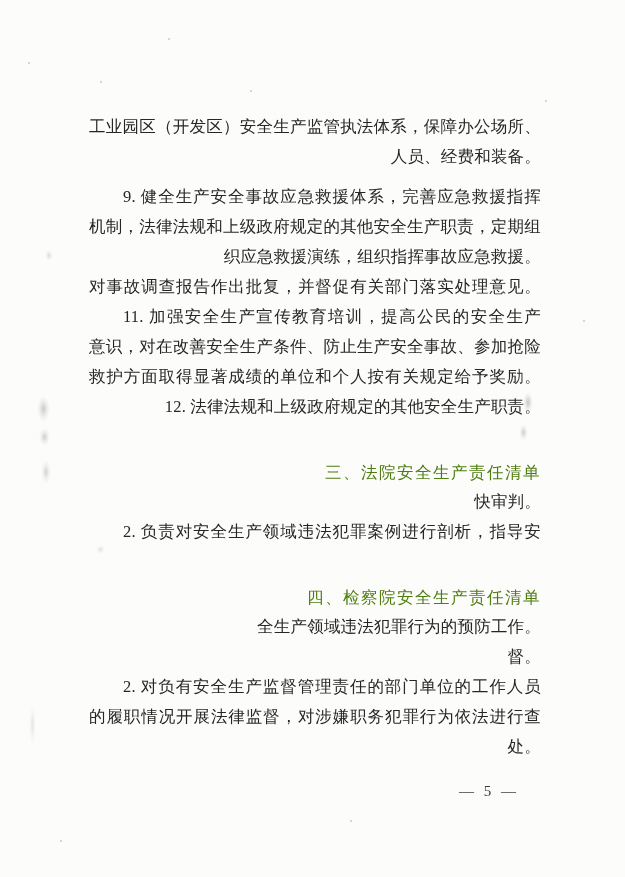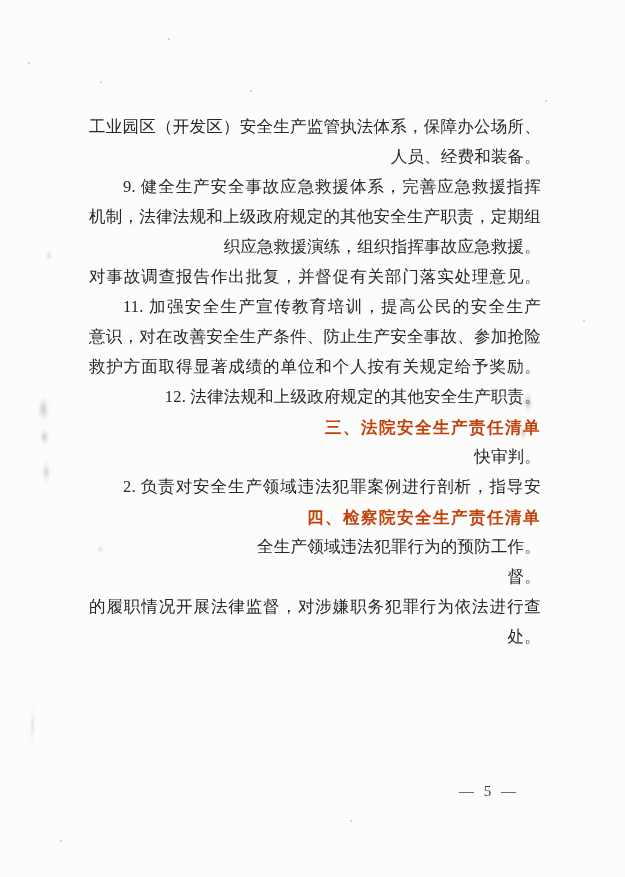--- a/index.html
+++ b/index.html
@@ -32,27 +32,28 @@
   }
   
   .line.j {
     white-space: normal;
     text-align: justify;
     text-align-last: justify;
   }
   
   .line.e { text-align: right; }
   .line.indent { text-indent: 34px; }
-  .line.gap6 { margin-top: 0; }
+  .line.gap6 { margin-top: 10px; }
 
   .line.heading {
     font-family: "Liberation Sans", "DejaVu Sans", sans-serif;
-    font-weight: 700;
+    font-weight: 400;
     letter-spacing: 1.5px;
-    color: #c2410c;
+    color: #4d7c0f;
+    margin-top: 35px;
   }
 
   .page-number {
     position: absolute;
     top: 778px;
     right: 106px;
     height: 26px;
     line-height: 26px;
     font-size: 15px;
     letter-spacing: 3px;
@@ -106,20 +107,21 @@
     <div class="line j indent">11. 加强安全生产宣传教育培训，提高公民的安全生产</div>
     <div class="line j">意识，对在改善安全生产条件、防止生产安全事故、参加抢险</div>
     <div class="line j">救护方面取得显著成绩的单位和个人按有关规定给予奖励。</div>
     <div class="line e indent">12. 法律法规和上级政府规定的其他安全生产职责。</div>
     <div class="line e indent heading">三、法院安全生产责任清单</div>
     <div class="line e">快审判。</div>
     <div class="line j indent">2. 负责对安全生产领域违法犯罪案例进行剖析，指导安</div>
     <div class="line e indent heading">四、检察院安全生产责任清单</div>
     <div class="line e">全生产领域违法犯罪行为的预防工作。</div>
     <div class="line e">督。</div>
+    <div class="line j indent">2. 对负有安全生产监督管理责任的部门单位的工作人员</div>
     <div class="line j">的履职情况开展法律监督，对涉嫌职务犯罪行为依法进行查</div>
     <div class="line e">处。</div>
   </div>
 
   <div class="page-number">— 5 —</div>
 
   <div class="smudge s1"></div>
   <div class="smudge s2"></div>
   <div class="smudge s3"></div>
   <div class="smudge s4"></div>

